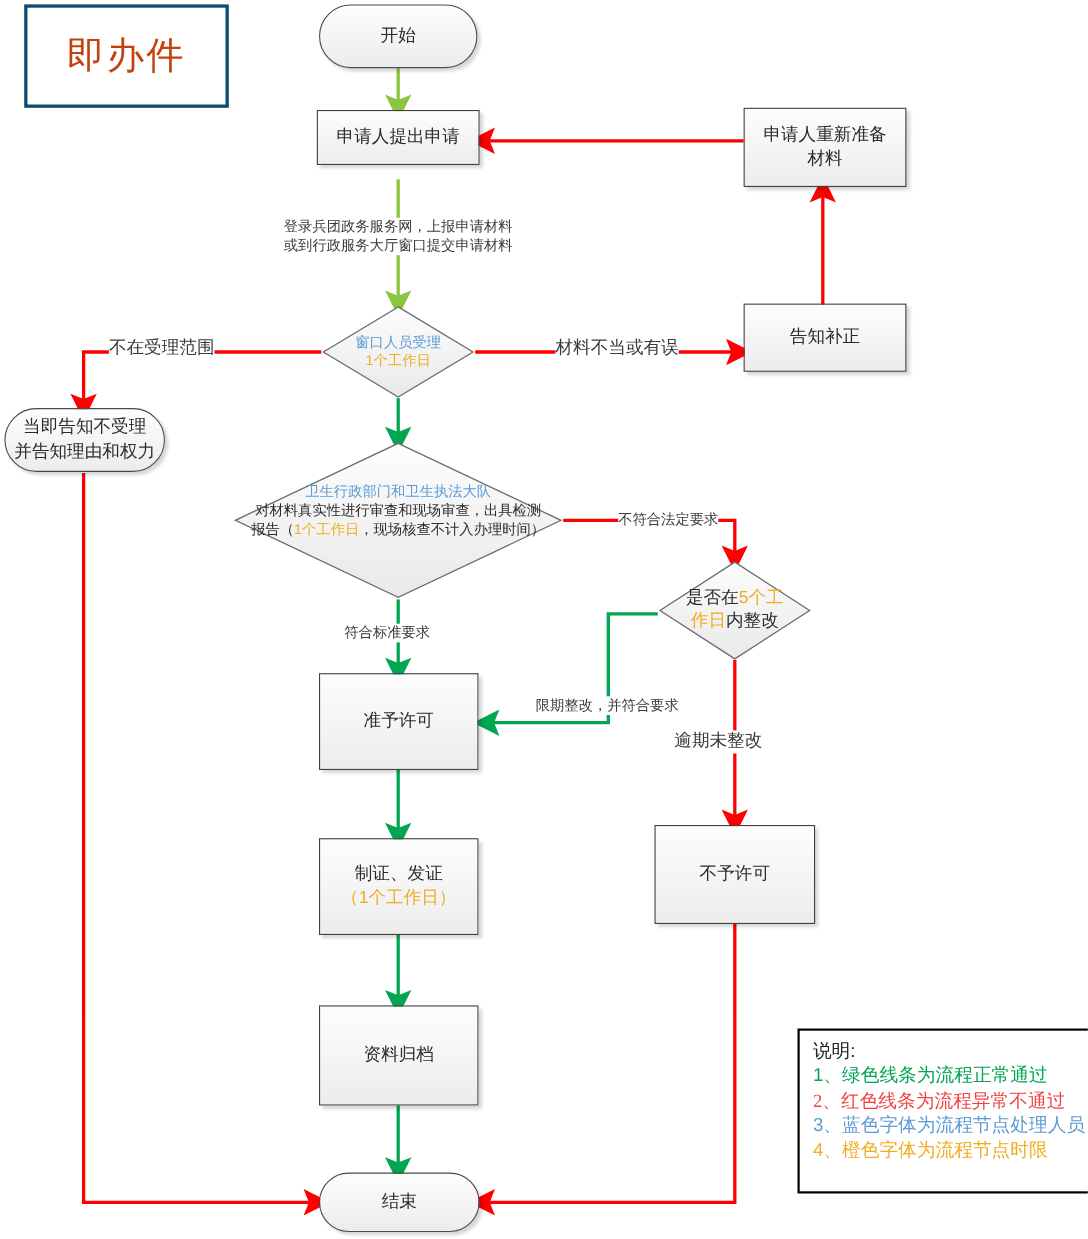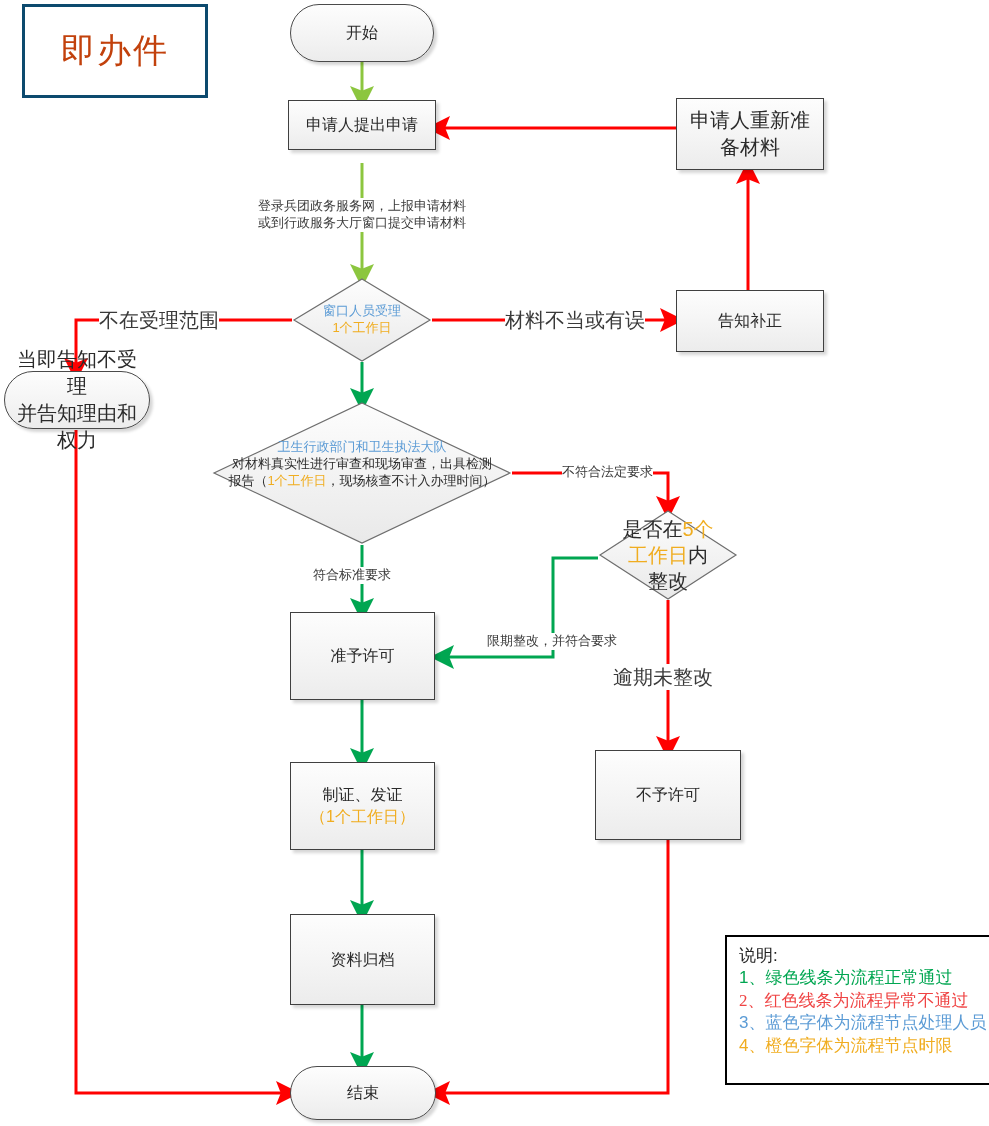--- a/index.html
+++ b/index.html
@@ -42,21 +42,21 @@
     display:flex;align-items:center;justify-content:center;
     text-align:center;
     color:#2b2b2b;
     line-height:1.3;
     pointer-events:none;
   }
 
   .blue{color:#5b9bd5;}
   .orange{color:#f0ad20;}
   .sizeS{font-size:13px;}
-  .sizeM{font-size:20px;}
+  .sizeM{font-size:16px;}
   .sizeL{font-size:16px;}
 
   
   #title-box{
     position:absolute;left:22px;top:4px;width:180px;height:88px;
     border:3px solid #0c4a6e;
     background:#fff;
     display:flex;align-items:center;justify-content:center;
     font-size:34px;color:#c2410c;letter-spacing:2px;
   }
@@ -166,21 +166,21 @@
       <polygon points="70,2 138,43 70,84 2,43" fill="url(#dg1)" stroke="#6e6e6e" stroke-width="1.2"></polygon>
     </svg>
     <div class="dlabel sizeS">
       <div>
         <div class="blue">窗口人员受理</div>
         <div class="orange">1个工作日</div>
       </div>
     </div>
   </div>
 
-  <div class="node proc sizeL" style="left:676px;top:290px;width:148px;height:62px;">
+  <div class="node proc sizeL" style="left:676px;top:276px;width:148px;height:62px;">
     <span>告知补正</span>
   </div>
 
   <div class="node rounded sizeM" style="left:4px;top:371px;width:146px;height:58px;padding:0 6px;">
     <div>
       <div>当即告知不受理</div>
       <div>并告知理由和权力</div>
     </div>
   </div>
 

